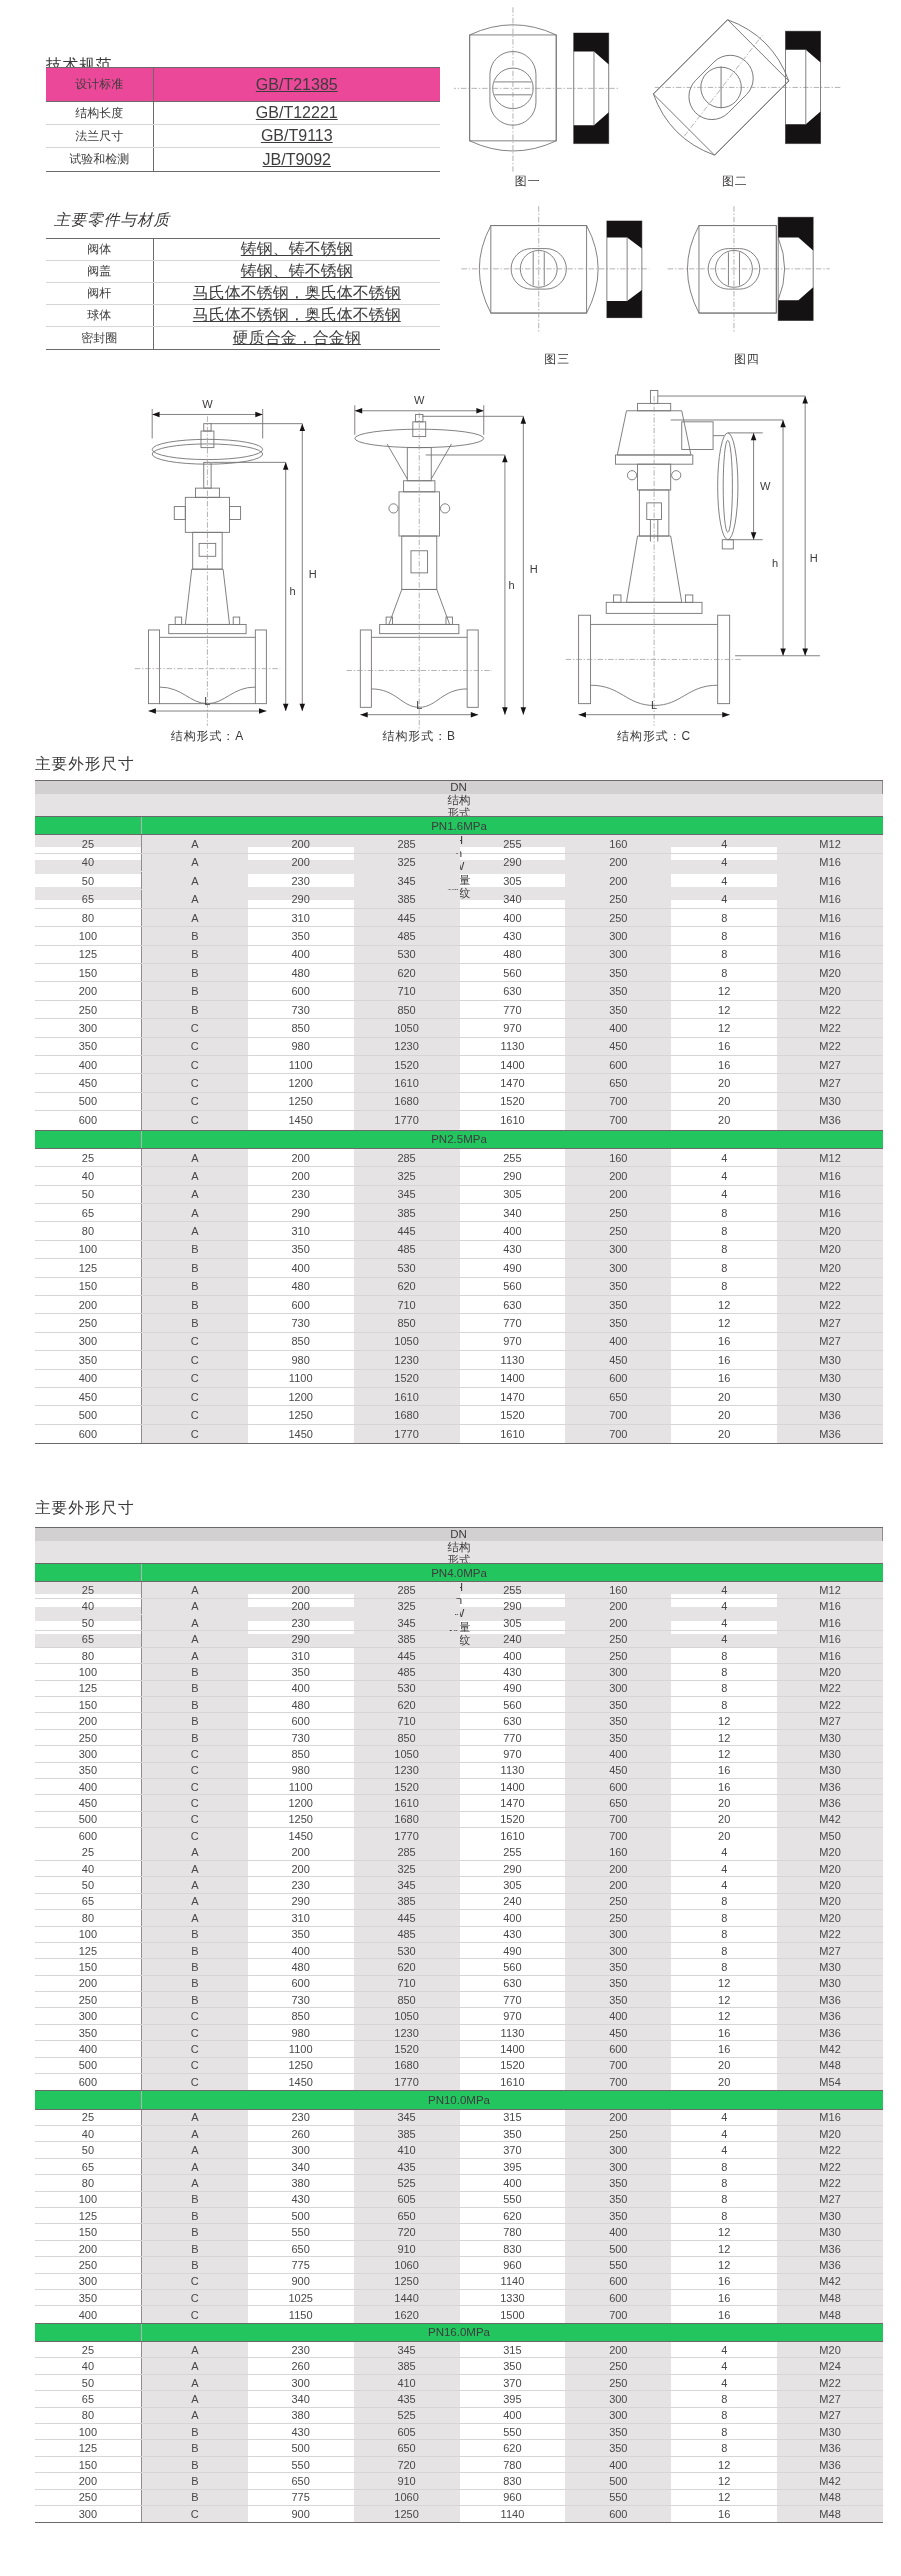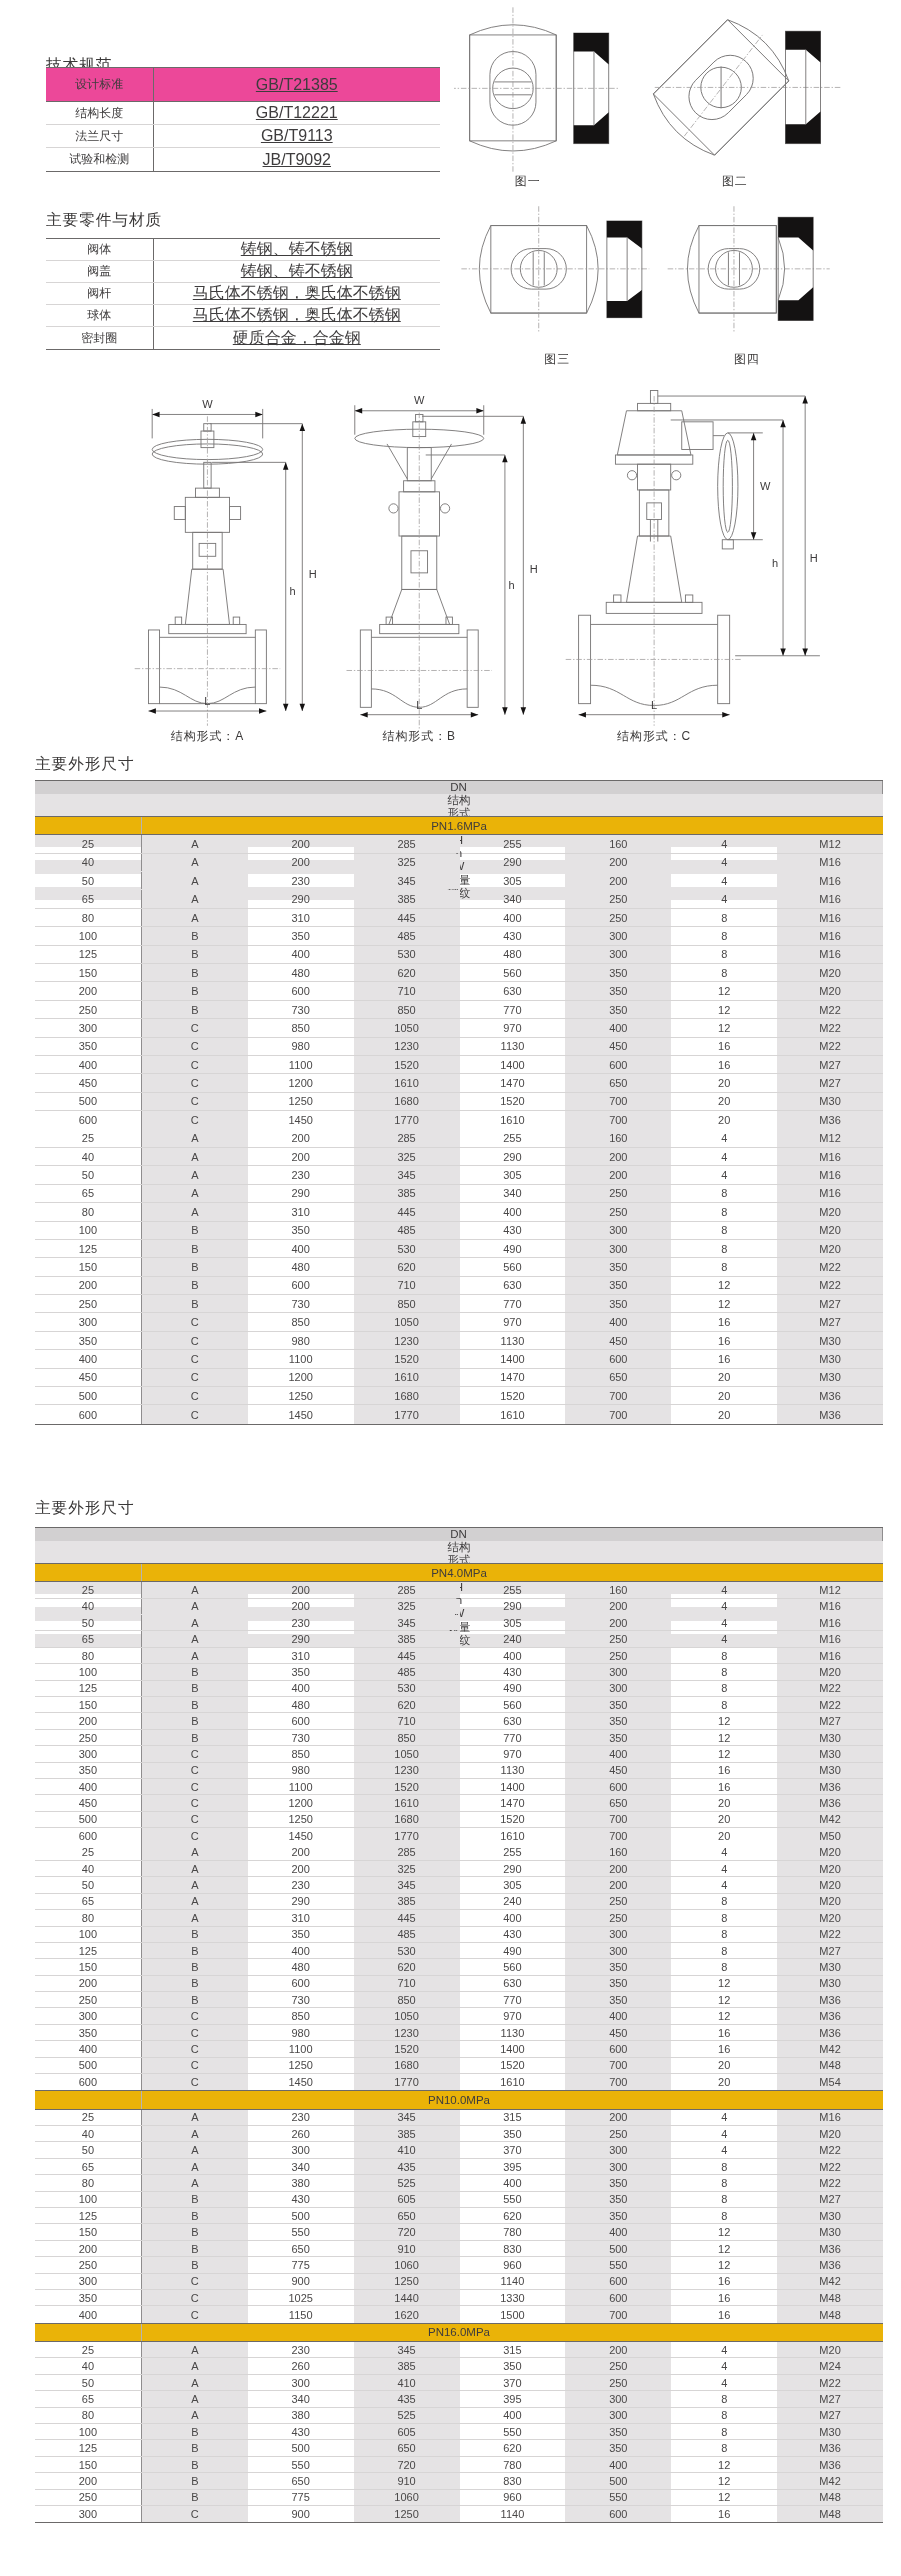--- a/index.html
+++ b/index.html
@@ -21,40 +21,40 @@
   .kv-tech .khead{height:34px;}
   .kv-mat .krow{height:22px;}
   .kv-mat .khead{height:29.5px;}
   
   .bt{position:absolute;left:35px;width:848px;border-top:1.8px solid #6b6969;border-bottom:1.8px solid #6b6969;box-sizing:border-box;}
   .bt .hrow{display:flex;height:35px;background:#d2d0d1;border-bottom:1.8px solid #6b6969;box-sizing:border-box;flex-direction:column;}
   .bt .cell{flex:1;display:flex;align-items:center;justify-content:center;text-align:center;font-size:11px;color:#4a4848;box-sizing:border-box;}
   .bt .hrow .cell{font-size:11.5px;color:#3e3c3d;white-space:pre-line;line-height:1.15;}
   .bt .c0{border-right:0.9px solid #8f8d8e;}
   .bt .shade{background:#e5e3e4;}
-  .bt .srow{position:relative;height:19.3px;display:flex;align-items:center;justify-content:center;font-size:11.5px;color:#3e3c3d;border-top:1.8px solid #6b6969;border-bottom:1.8px solid #6b6969;box-sizing:border-box;background:#eab308;}
+  .bt .srow{position:relative;height:19.3px;display:flex;align-items:center;justify-content:center;font-size:11.5px;color:#3e3c3d;border-top:1.8px solid #6b6969;border-bottom:1.8px solid #6b6969;box-sizing:border-box;background:#22c55e;}
   .bt .sec:first-of-type .srow{border-top:none;}
   .bt .srow::after{content:'';position:absolute;left:12.5%;top:0;bottom:0;width:0.9px;background:#b5b3b4;}
   .bt .drow{display:flex;border-bottom:0.9px solid #d7d5d5;box-sizing:border-box;}
   .bt .drow:last-child{border-bottom:none;}
   .t1 .drow{height:18.4px;}
   .t2 .drow{height:16.4px;}
   
   svg{display:block;}
   .ln{stroke:#787676;stroke-width:1;fill:none;}
   .blk{fill:#141212;stroke:none;}
   .dash{stroke:#9a9898;stroke-width:0.8;fill:none;stroke-dasharray:6 2 1.5 2;}
   .dimtxt{font-size:12px;fill:#3e3c3d;font-family:"Liberation Sans",sans-serif;}
   .figtxt{font-size:13px;fill:#3a3838;font-family:"Liberation Sans",sans-serif;letter-spacing:1px;}
 </style>
 </head>
 <body>
 
 <div class="abs sec-title" style="left:46px;top:55px;">技术规范</div>
-<div class="abs sec-title" style="left:46px;top:210px;">主要零件与材质</div>
+<div class="abs sec-title" style="left:54px;top:210px;font-style:italic;">主要零件与材质</div>
 <div class="abs sec-title" style="left:35px;top:754px;">主要外形尺寸</div>
 <div class="abs sec-title" style="left:35px;top:1498px;">主要外形尺寸</div>
 
 <div class="kv kv-tech" style="top:67px;">
     <div class="krow khead">
       <div class="c0">设计标准</div>
       <div class="c1">GB/T21385</div>
     </div>
     <div class="krow">
       <div class="c0">结构长度</div>
@@ -475,20 +475,21 @@
         <div class="cell c1 shade">C</div>
         <div class="cell c2">1450</div>
         <div class="cell c3 shade">1770</div>
         <div class="cell c4">1610</div>
         <div class="cell c5 shade">700</div>
         <div class="cell c6">20</div>
         <div class="cell c7 shade">M36</div>
       </div>
     </div>
     <div class="sec">
+      <div class="srow">PN2.5MPa</div>
       <div class="drow">
         <div class="cell c0">25</div>
         <div class="cell c1 shade">A</div>
         <div class="cell c2">200</div>
         <div class="cell c3 shade">285</div>
         <div class="cell c4">255</div>
         <div class="cell c5 shade">160</div>
         <div class="cell c6">4</div>
         <div class="cell c7 shade">M12</div>
       </div>

